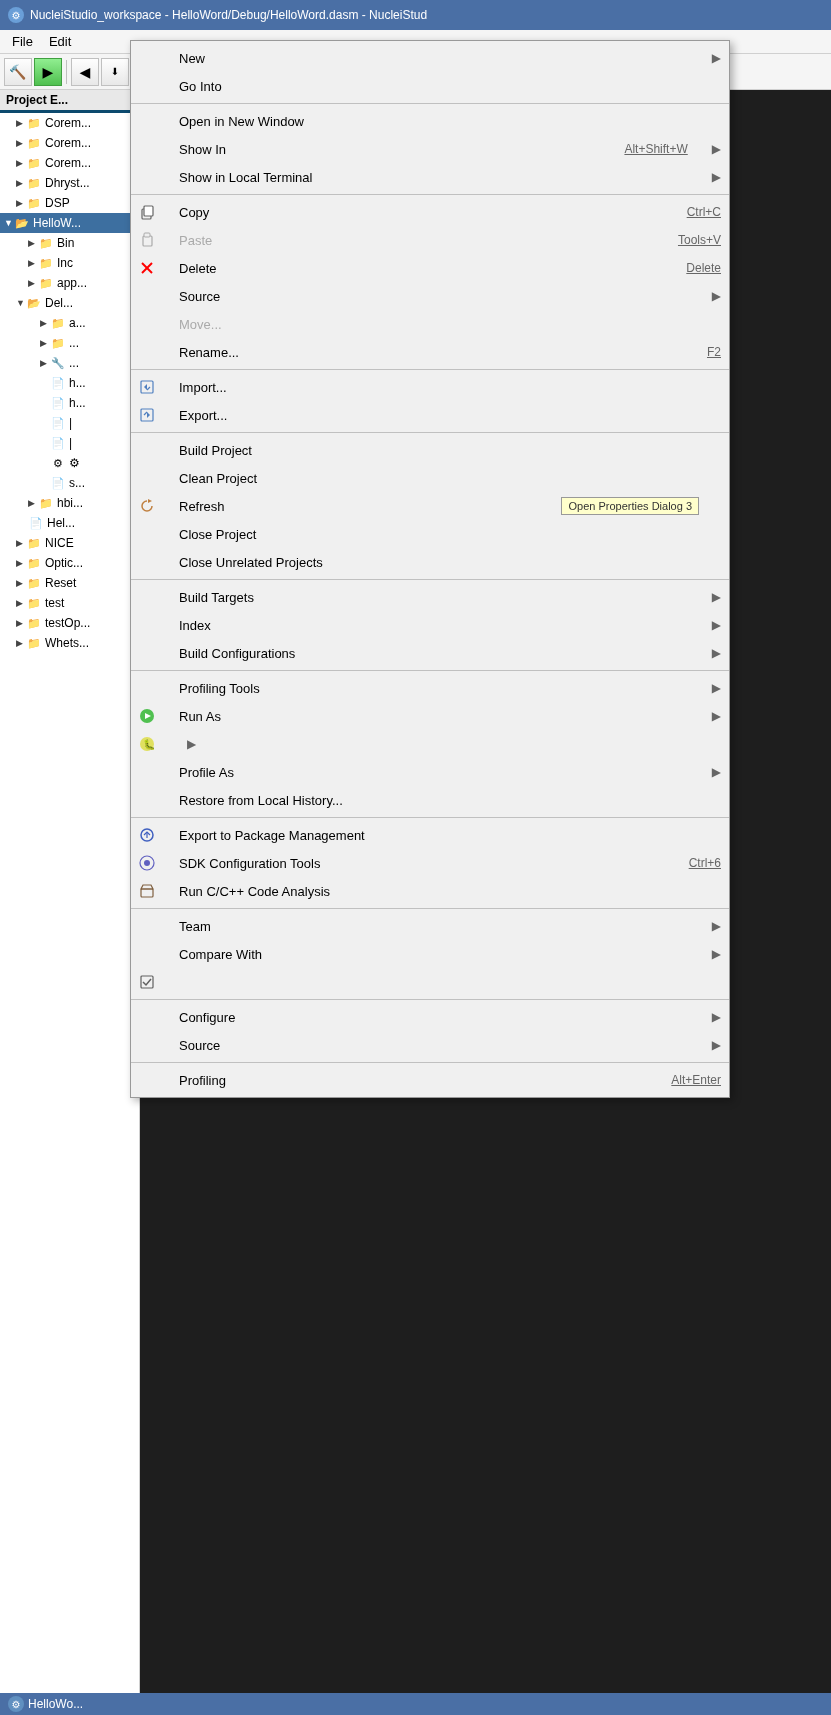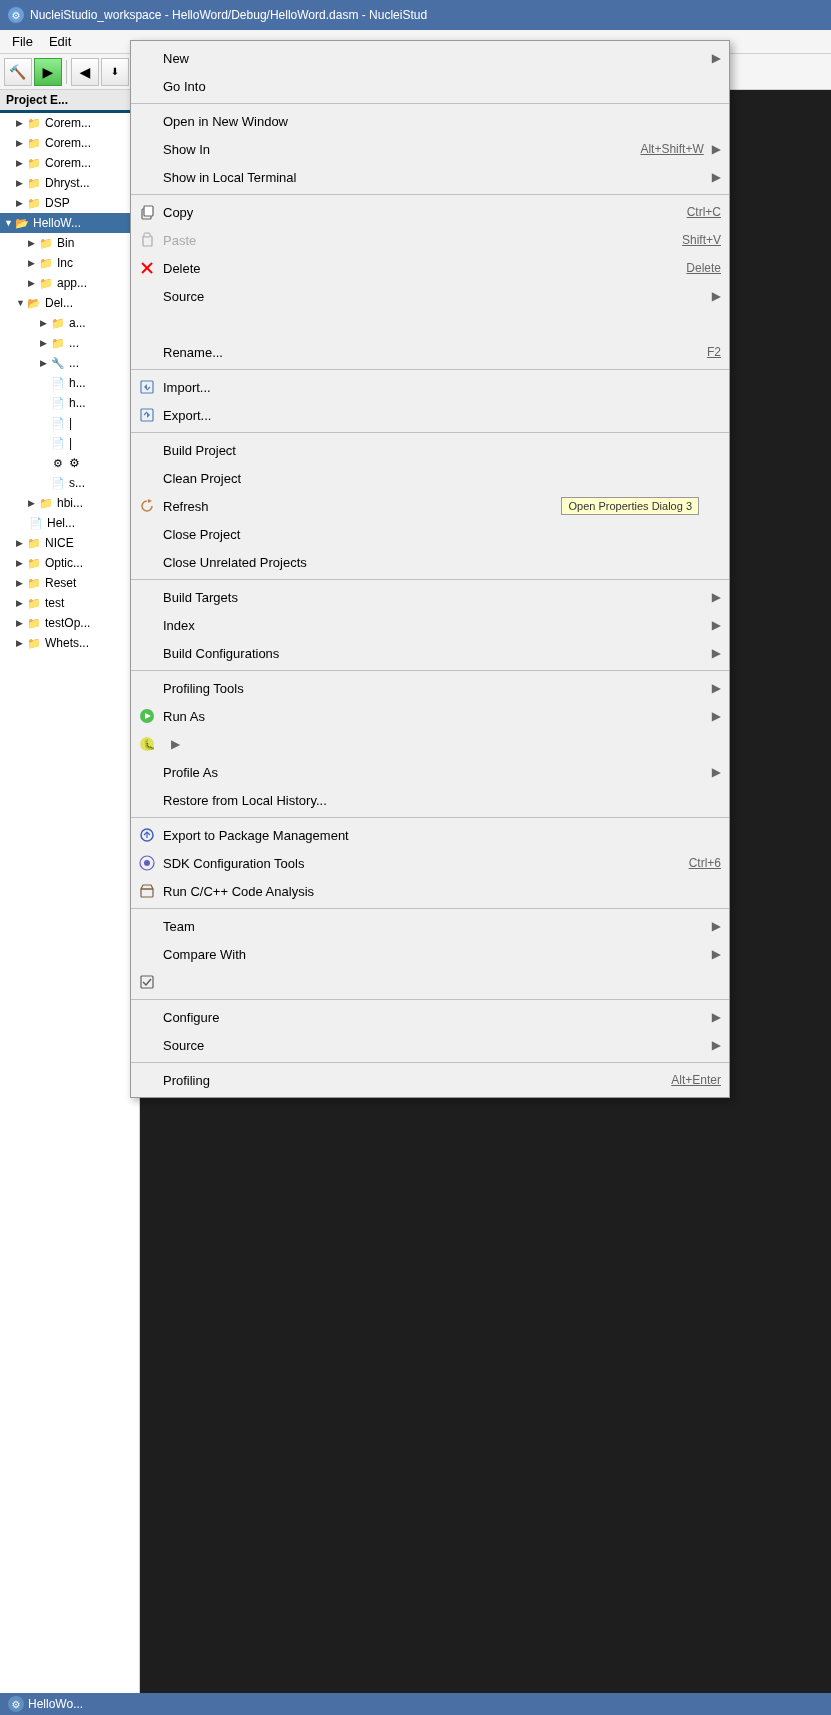--- a/index.html
+++ b/index.html
@@ -157,20 +157,21 @@
       z-index: 200;
       padding: 3px 0;
     }
     .menu-item {
       display: flex;
       align-items: center;
       padding: 4px 8px 4px 6px;
       cursor: pointer;
       min-height: 26px;
       position: relative;
+      gap: 16px;
     }
     .menu-item.disabled { color: #aaa; cursor: default; }
     .menu-item-icon {
       width: 20px; height: 20px;
       margin-right: 6px;
       display: flex; align-items: center; justify-content: center;
       font-size: 14px;
       flex-shrink: 0;
     }
     .menu-item-label {
@@ -479,39 +480,40 @@
     <span class="menu-item-shortcut">Ctrl+C</span>
   </div>
   <div class="menu-item disabled">
     <span class="menu-item-icon">
       <svg width="16" height="16" viewBox="0 0 16 16">
         <rect x="4" y="4" width="9" height="10" rx="1" fill="none" stroke="#aaa" stroke-width="1.2"></rect>
         <rect x="5" y="1" width="6" height="4" rx="1" fill="#eee" stroke="#aaa" stroke-width="1"></rect>
       </svg>
     </span>
     <span class="menu-item-label">Paste</span>
-    <span class="menu-item-shortcut">Shift+V</span>
+    <span class="menu-item-shortcut">Tools+V</span>
   </div>
   <div class="menu-item">
     <span class="menu-item-icon">
       <svg width="16" height="16" viewBox="0 0 16 16">
         <line x1="3" y1="3" x2="13" y2="13" stroke="red" stroke-width="2"></line>
         <line x1="13" y1="3" x2="3" y2="13" stroke="red" stroke-width="2"></line>
       </svg>
     </span>
     <span class="menu-item-label">Delete</span>
     <span class="menu-item-shortcut">Delete</span>
   </div>
   <div class="menu-item">
     <span class="menu-item-icon"></span>
     <span class="menu-item-label">Source</span>
     <span class="menu-item-arrow">▶</span>
   </div>
   <div class="menu-item disabled">
     <span class="menu-item-icon"></span>
+    <span class="menu-item-label">Move...</span>
   </div>
   <div class="menu-item">
     <span class="menu-item-icon"></span>
     <span class="menu-item-label">Rename...</span>
     <span class="menu-item-shortcut">F2</span>
   </div>
 
   <div class="menu-separator"></div>
 
   <div class="menu-item">

